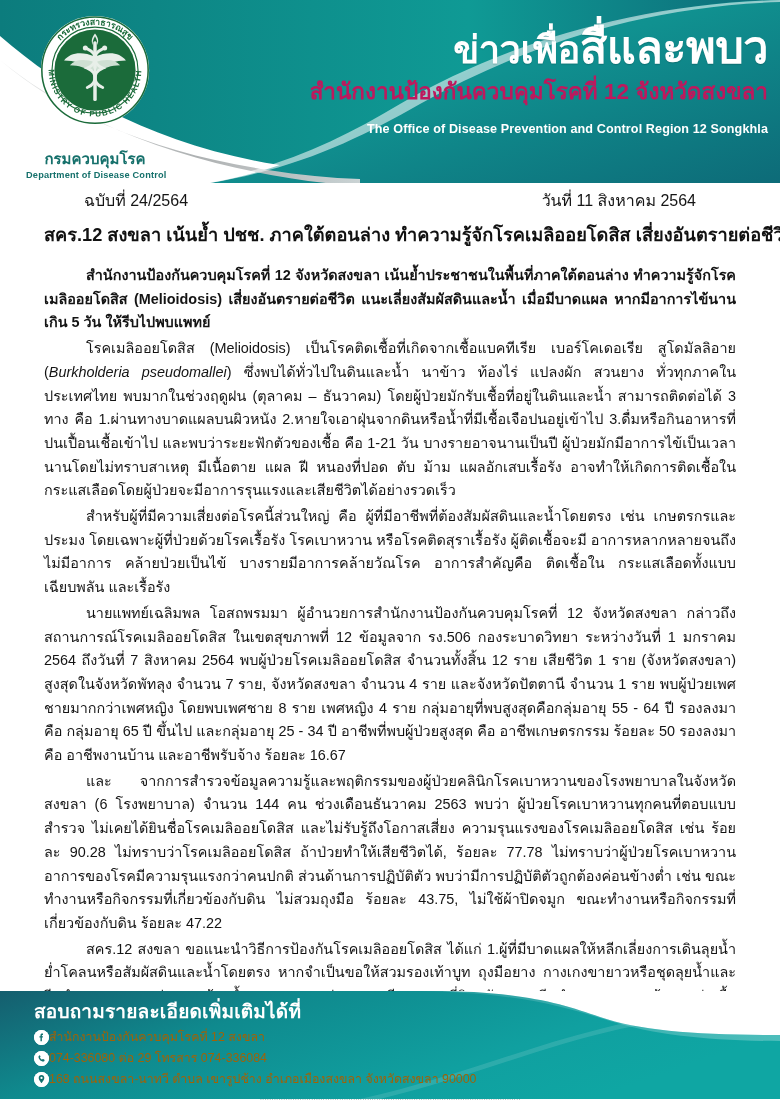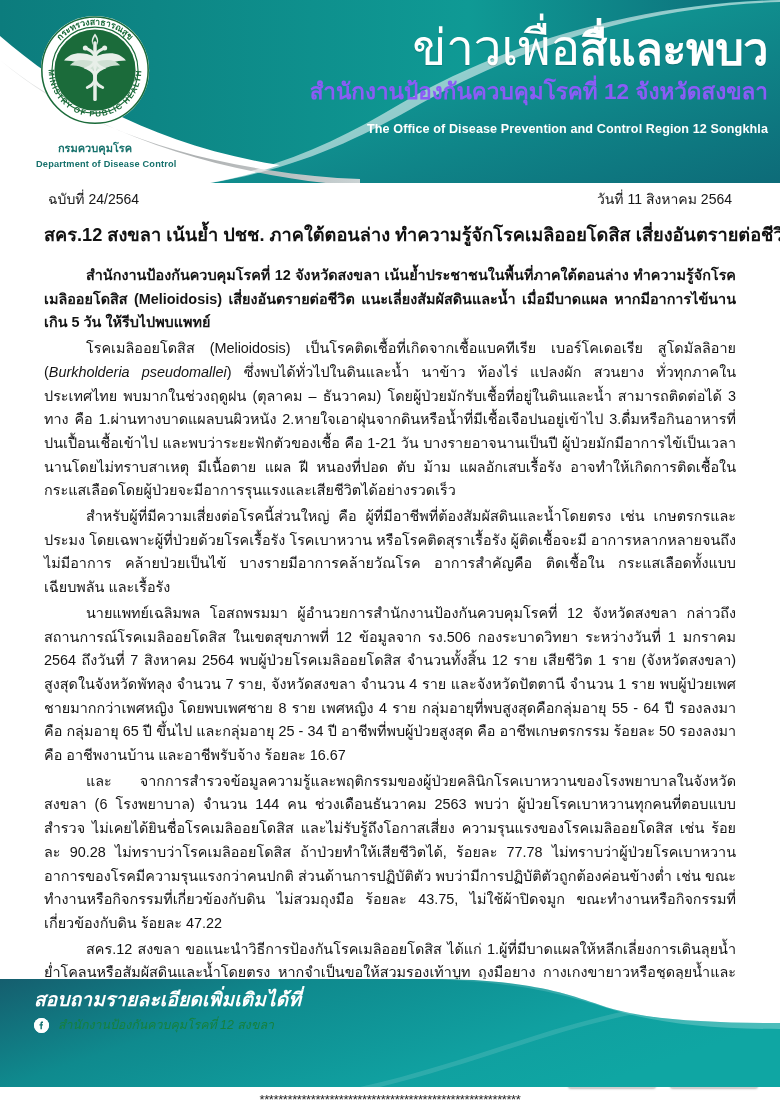--- a/index.html
+++ b/index.html
@@ -40,28 +40,28 @@
   .header-title-main {
     font-size: 45px;
     line-height: 52px;
     font-weight: bold;
     color: #ffffff;
     letter-spacing: -0.5px;
     white-space: nowrap;
     text-shadow: 0 1px 1px rgba(0,0,0,.18);
   }
   .header-title-main .thin {
-    font-weight: normal;
-    font-size: 50px;
+    font-weight: bold;
+    font-size: 38px;
   }
   .header-title-sub {
     font-size: 22.5px;
     line-height: 29px;
     font-weight: bold;
-    color: #8b5cf6;
+    color: #be185d;
     white-space: nowrap;
     margin-top: 1px;
   }
   .header-title-en {
     font-size: 12.6px;
     line-height: 18px;
     font-weight: bold;
     color: #ffffff;
     white-space: nowrap;
     margin-top: 14px;
@@ -76,48 +76,47 @@
     width: 138px;
     text-align: center;
   }
   .seal {
     width: 116px;
     height: 124px;
     margin: 0 auto;
     position: relative;
   }
   .dept-th {
-    font-size: 11px;
+    font-size: 15px;
     font-weight: bold;
     color: #15706b;
-    margin-top: 2px;
+    margin-top: 13px;
     line-height: 20px;
     white-space: nowrap;
   }
   .dept-en {
     font-size: 9.2px;
     font-weight: bold;
     color: #15706b;
     line-height: 12px;
     white-space: nowrap;
     letter-spacing: .2px;
-    margin-left: 10px;
   }
 
   
   .meta-row {
     position: absolute;
     left: 0; right: 0;
     top: 188px;
     height: 22px;
-    padding: 0 48px;
+    padding: 0 84px;
     box-sizing: border-box;
     display: flex;
     justify-content: space-between;
-    font-size: 14px;
+    font-size: 16px;
     color: #151515;
   }
 
   
   .doc {
     position: absolute;
     left: 44px;
     right: 44px;
     top: 222px;
   }
@@ -150,25 +149,24 @@
     font-size: 13px;
     letter-spacing: -0.4px;
     margin: 12px 0 8px 0;
     color: #222;
   }
 
   
   .footer {
     position: absolute;
     left: 0;
-    bottom: 16px;
+    bottom: 4px;
     width: 780px;
     height: 108px;
     overflow: hidden;
-    font-style: italic;
   }
   .footer-svg {
     position: absolute;
     inset: 0;
     width: 780px;
     height: 108px;
   }
   .footer-inner {
     position: absolute;
     left: 34px;
@@ -178,24 +176,23 @@
   .footer-title {
     font-size: 19px;
     font-weight: bold;
     line-height: 25px;
     color: #ffffff;
     letter-spacing: .2px;
   }
   .contact-line {
     display: flex;
     align-items: center;
-    gap: 9px;
     margin-top: 5px;
     font-size: 12.4px;
-    color: #15803d;
+    color: #a16207;
     line-height: 16px;
   }
   .cicon {
     width: 15px; height: 15px;
     flex: 0 0 15px;
     border-radius: 50%;
     background: #ffffff;
     color: #11706e;
     display: flex;
     align-items: center;
@@ -522,15 +519,33 @@
     <div class="contact-line">
       <span class="cicon">
         <svg viewBox="0 0 16 16" width="15" height="15">
             <circle cx="8" cy="8" r="8" fill="#ffffff"></circle>
             <path d="M9.6 5.2H8.9c-.4 0-.5.2-.5.5v.9h1.2l-.2 1.4H8.4V12H6.9V8H5.8V6.6h1.1v-1c0-1.2.7-1.8 1.8-1.8h.9z" fill="#11706e"></path>
           </svg>
       </span>
       <span>สำนักงานป้องกันควบคุมโรคที่ 12 สงขลา</span>
     </div>
 
-
+    <div class="contact-line">
+      <span class="cicon">
+        <svg viewBox="0 0 16 16" width="15" height="15">
+            <circle cx="8" cy="8" r="8" fill="#ffffff"></circle>
+            <path d="M5.6 4.2c.4 0 .6.2.8.6l.5 1c.1.3.1.5-.1.7l-.5.5c.5 1 1.2 1.7 2.2 2.2l.5-.5c.2-.2.4-.2.7-.1l1 .5c.4.2.6.4.6.8 0 .8-.7 1.3-1.4 1.3-2.5 0-5.1-2.6-5.1-5.1 0-.7.5-1.4 1.3-1.4z" fill="#11706e"></path>
+          </svg>
+      </span>
+      <span>074-336080 ต่อ 29 โทรสาร 074-336084</span>
+    </div>
+
+    <div class="contact-line">
+      <span class="cicon">
+        <svg viewBox="0 0 16 16" width="15" height="15">
+            <circle cx="8" cy="8" r="8" fill="#ffffff"></circle>
+            <path d="M8 3.3c-1.7 0-3 1.3-3 3 0 2.2 3 5.5 3 5.5s3-3.3 3-5.5c0-1.7-1.3-3-3-3zm0 4.2a1.2 1.2 0 1 1 0-2.4 1.2 1.2 0 0 1 0 2.4z" fill="#11706e"></path>
+          </svg>
+      </span>
+      <span>168 ถนนสงขลา-นาทวี ตำบล เขารูปช้าง อำเภอเมืองสงขลา จังหวัดสงขลา 90000</span>
+    </div>
   </div>
 </div>
 
 </body></html>

